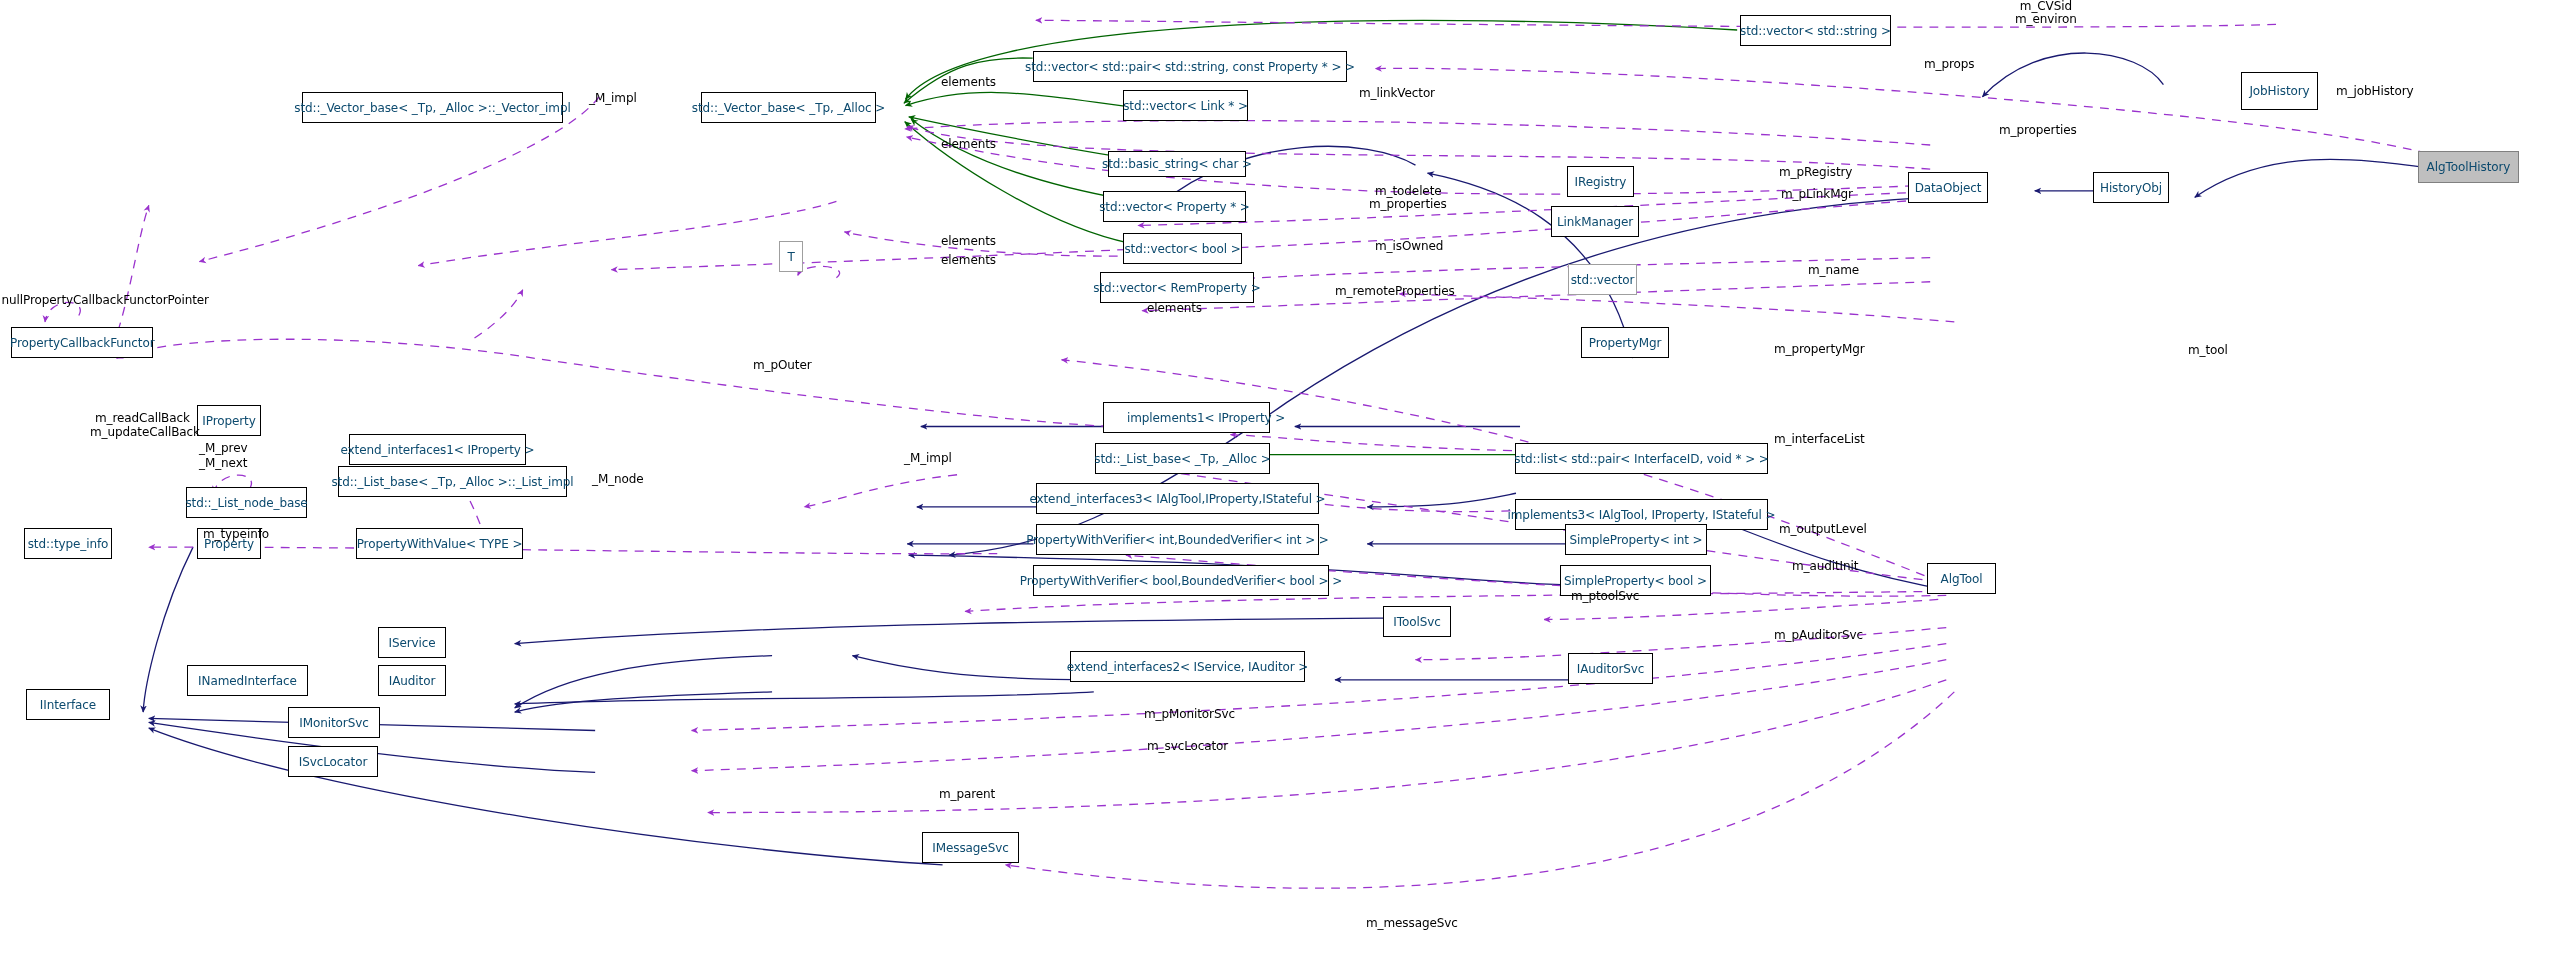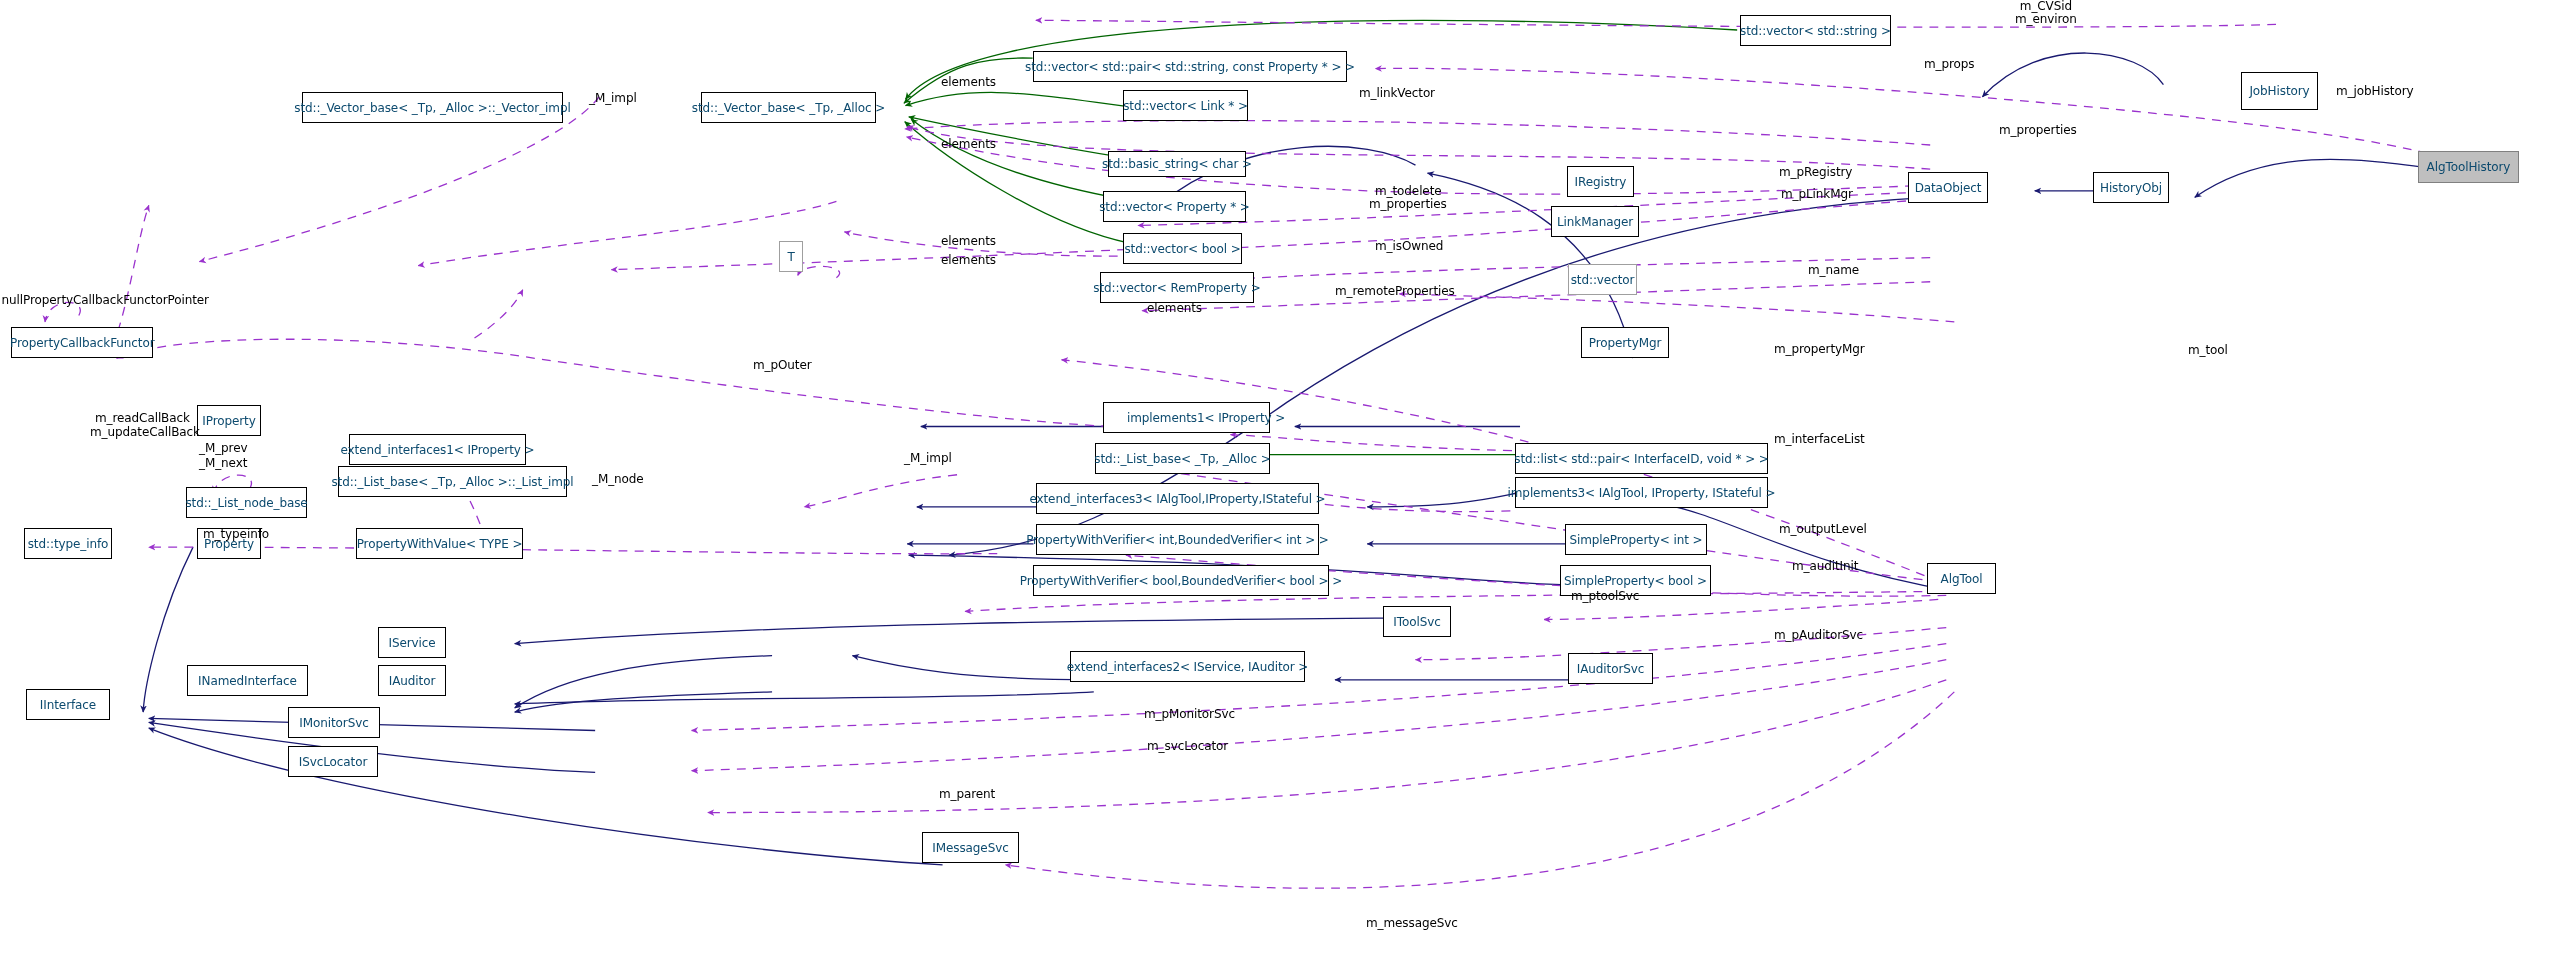--- a/index.html
+++ b/index.html
@@ -178,21 +178,21 @@
   <div class="node" style="left:338px;top:466px;width:229px;height:31px;">std::_List_base&lt; _Tp, _Alloc &gt;::_List_impl</div>
   <div class="node" style="left:356px;top:528px;width:167px;height:31px;">PropertyWithValue&lt; TYPE &gt;</div>
 
   <div class="node" style="left:1103px;top:402px;width:167px;height:31px;padding-left:44px;">implements1&lt; IProperty &gt;</div>
   <div class="node" style="left:1095px;top:443px;width:175px;height:31px;">std::_List_base&lt; _Tp, _Alloc &gt;</div>
   <div class="node" style="left:1036px;top:483px;width:283px;height:31px;">extend_interfaces3&lt; IAlgTool,IProperty,IStateful &gt;</div>
   <div class="node" style="left:1036px;top:524px;width:283px;height:31px;">PropertyWithVerifier&lt; int,BoundedVerifier&lt; int &gt; &gt;</div>
   <div class="node" style="left:1033px;top:565px;width:296px;height:31px;">PropertyWithVerifier&lt; bool,BoundedVerifier&lt; bool &gt; &gt;</div>
 
   <div class="node" style="left:1515px;top:443px;width:253px;height:31px;">std::list&lt; std::pair&lt; InterfaceID, void * &gt; &gt;</div>
-  <div class="node" style="left:1515px;top:477px;width:253px;height:31px;">implements3&lt; IAlgTool, IProperty, IStateful &gt;</div>
+  <div class="node" style="left:1515px;top:499px;width:253px;height:31px;">implements3&lt; IAlgTool, IProperty, IStateful &gt;</div>
   <div class="node" style="left:1565px;top:524px;width:142px;height:31px;">SimpleProperty&lt; int &gt;</div>
   <div class="node" style="left:1560px;top:565px;width:151px;height:31px;">SimpleProperty&lt; bool &gt;</div>
 
   <div class="node" style="left:1581px;top:327px;width:88px;height:31px;">PropertyMgr</div>
   <div class="node" style="left:1927px;top:563px;width:69px;height:31px;">AlgTool</div>
   <div class="node" style="left:1383px;top:606px;width:68px;height:31px;">IToolSvc</div>
 
   <div class="node" style="left:26px;top:689px;width:84px;height:31px;">IInterface</div>
   <div class="node" style="left:187px;top:665px;width:121px;height:31px;">INamedInterface</div>
   <div class="node" style="left:288px;top:707px;width:92px;height:31px;">IMonitorSvc</div>

